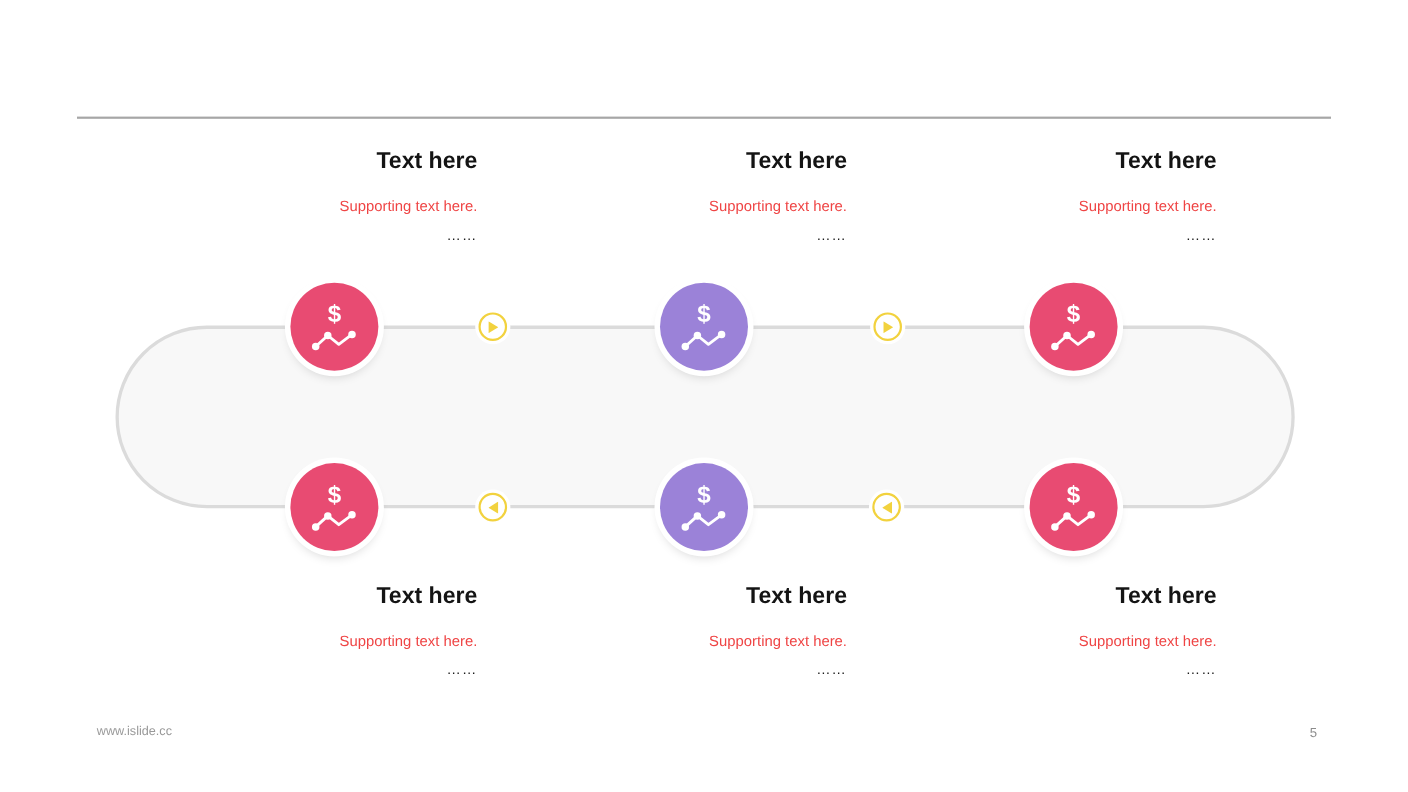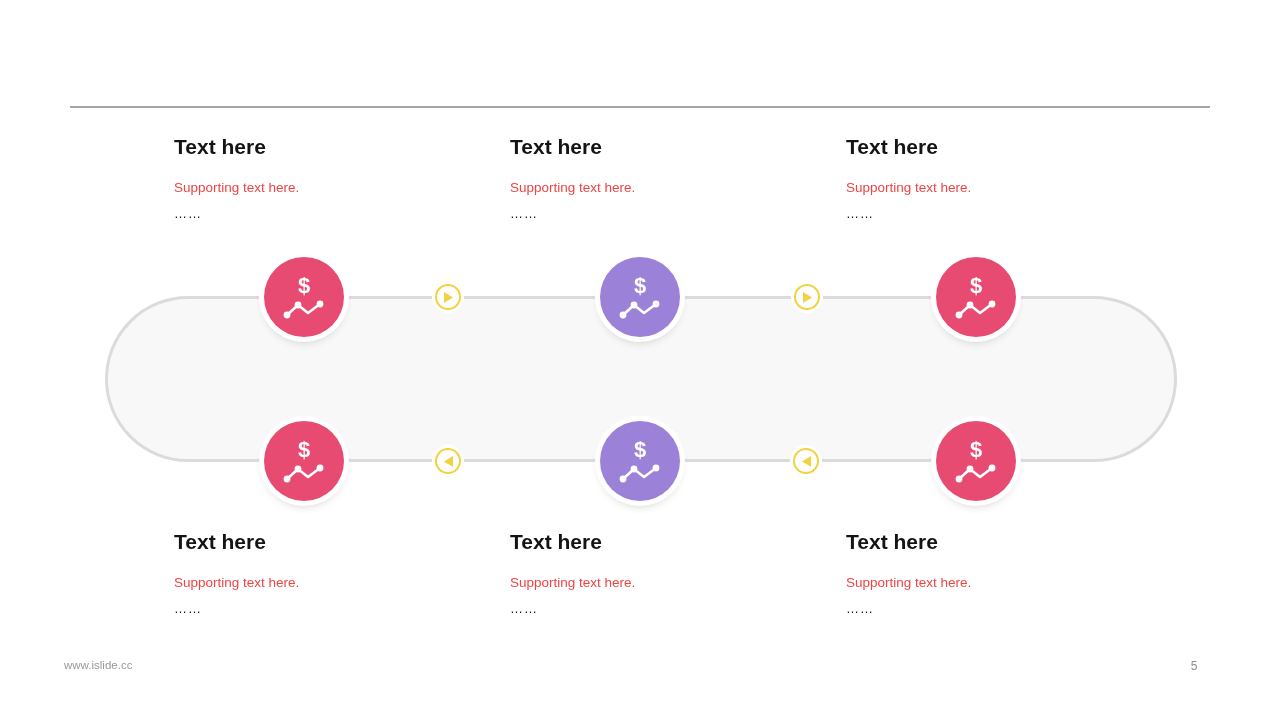--- a/index.html
+++ b/index.html
@@ -15,21 +15,21 @@
   }
 
   
   .track{
     left:105px;top:296px;width:1072px;height:166px;
     box-sizing:border-box;border:3px solid #dbdbdb;border-radius:83px;
     background:#f8f8f8;
   }
 
   
-  .textblock{width:260px;text-align:left;}
+  .textblock{width:260px;text-align:right;}
   .textblock .title{
     font-size:21px;font-weight:bold;color:#141414;line-height:25px;margin:0;
   }
   .textblock .supporting{
     font-size:13.5px;color:#ef4444;line-height:17px;margin:20px 0 0 0;
   }
   .textblock .ellipsis{
     font-size:13px;color:#1a1a1a;line-height:17px;margin:9px 0 0 0;letter-spacing:1px;
   }
 
@@ -50,21 +50,21 @@
   .arrow{
     width:26px;height:26px;box-sizing:border-box;border-radius:50%;
     background:#ffffff;border:2px solid #f2d23e;
     display:flex;align-items:center;justify-content:center;
     box-shadow:0 0 0 3px #ffffff;
   }
   .arrow svg{display:block;}
   .arrow.left svg{transform:rotate(180deg);}
 
   
-  .footer-url{left:64px;top:659px;font-size:11.5px;color:#999999;}
+  .footer-url{left:88px;top:659px;font-size:11.5px;color:#999999;}
   .page-number{left:1174px;top:659px;width:40px;text-align:center;font-size:12px;color:#8c8c8c;}
 </style>
 </head>
 <body>
 
 <div class="abs divider"></div>
 
 <div class="abs textblock" style="left:174px;top:134px;">
   <p class="title">Text here</p>
   <p class="supporting">Supporting text here.</p>

